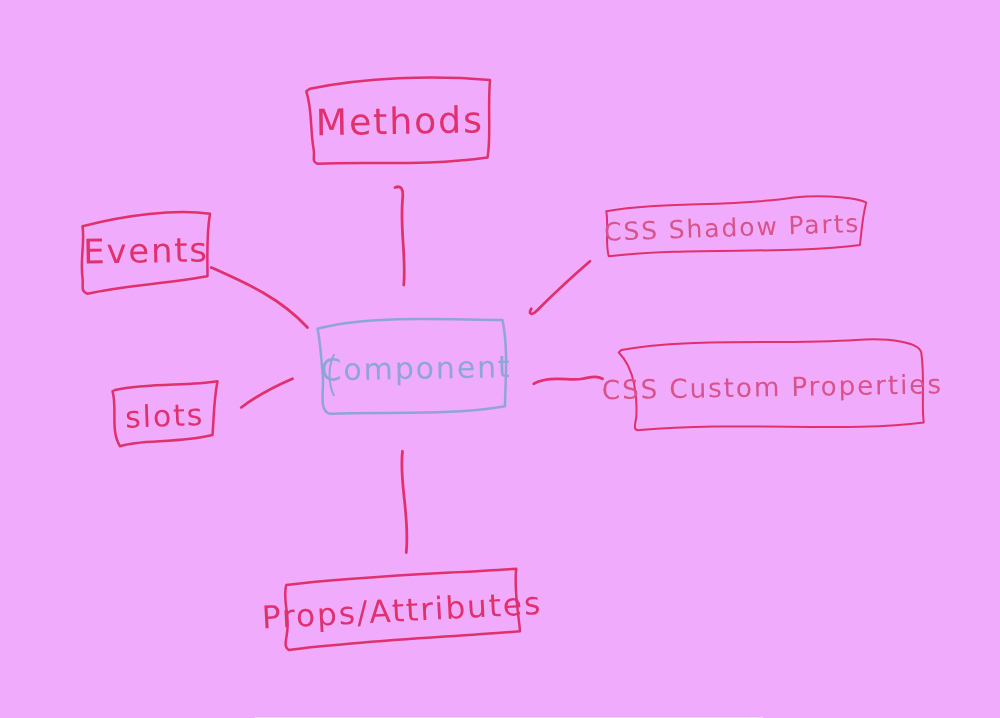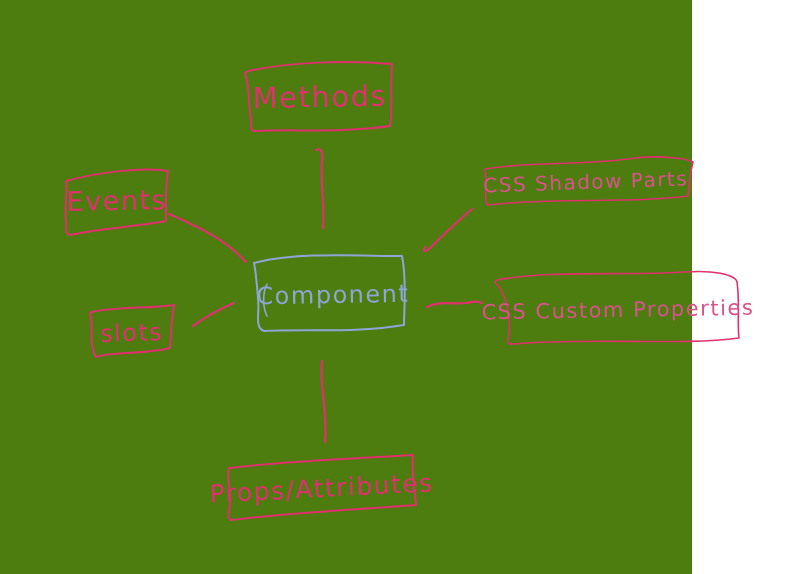--- a/index.html
+++ b/index.html
@@ -6,23 +6,23 @@
     margin: 0;
     padding: 0;
     width: 800px;
     height: 574px;
     background: #ffffff;
     overflow: hidden;
     font-family: "DejaVu Sans", sans-serif;
   }
   .canvas-wrap {
     position: relative;
-    width: 692px;
+    width: 800px;
     height: 574px;
-    background: #4d7c0f;
+    background: #f0abfc;
   }
   svg.sketch {
     position: absolute;
     left: 0;
     top: 0;
   }
   svg.sketch path.box {
     fill: none;
     stroke-width: 2;
     stroke-linecap: round;

